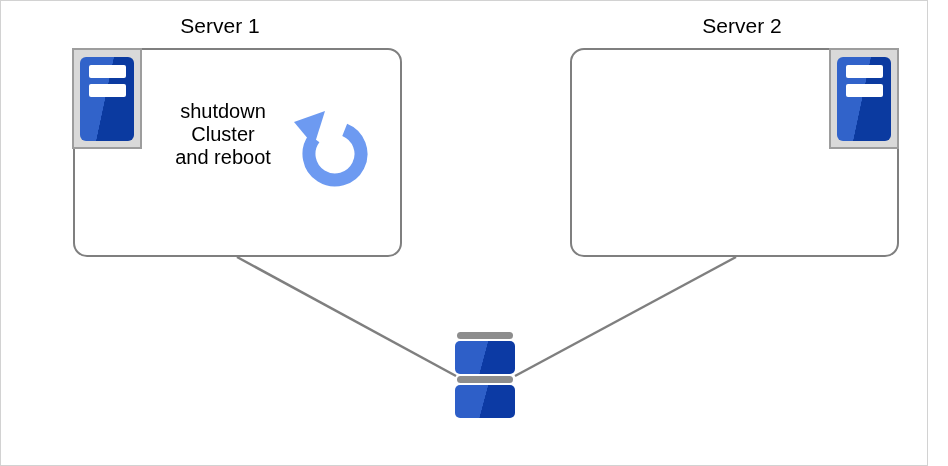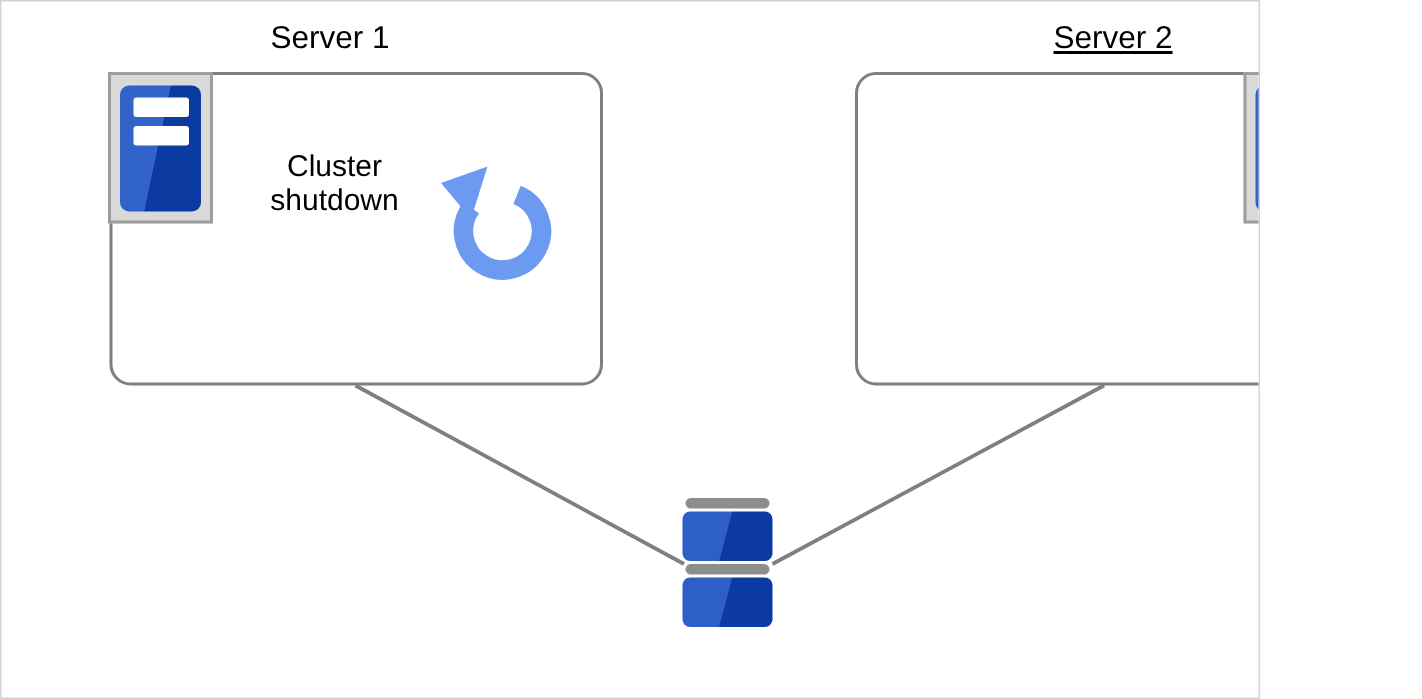--- a/index.html
+++ b/index.html
@@ -1,19 +1,19 @@
 <!DOCTYPE html>
 <html><head>
 <meta charset="utf-8">
 <style>
   html,body{margin:0;padding:0;background:#ffffff;}
   body{font-family:"Liberation Sans", sans-serif;}
   .canvas{
     position:relative;
-    width:840px;height:466px;
+    width:928px;height:466px;
     background:#ffffff;
     border:1px solid #d2d2d2;
     box-sizing:border-box;
     overflow:hidden;
   }
   .node-box{
     position:absolute;
     background:#ffffff;
     border:2.5px solid #7f7f7f;
     border-radius:14px;
@@ -96,21 +96,21 @@
   .disk-icon .platter2{top:53px;}
 </style>
 </head>
 <body>
 
 <div class="canvas">
 
   <div class="node-label" style="left:134px;top:13px;width:170px;">Server 1</div>
   <div class="node-box" style="left:72px;top:47px;width:329px;height:209px;"></div>
 
-  <div class="node-label" style="left:656px;top:13px;width:170px;text-decoration:underline;">Server 2</div>
+  <div class="node-label" style="left:656px;top:13px;width:170px;">Server 2</div>
   <div class="node-box" style="left:569px;top:47px;width:329px;height:209px;"></div>
 
   <svg class="connectors" width="948" height="466" viewBox="0 0 948 466">
     <line x1="236" y1="256" x2="455" y2="375" stroke="#7f7f7f" stroke-width="2.5"></line>
     <line x1="735" y1="256" x2="514" y2="375" stroke="#7f7f7f" stroke-width="2.5"></line>
   </svg>
 
   <div class="server-icon" style="left:71px;top:47px;">
     <div class="tower">
       <div class="bar bar1"></div>
@@ -119,22 +119,23 @@
   </div>
 
   <div class="server-icon" style="left:828px;top:47px;">
     <div class="tower">
       <div class="bar bar1"></div>
       <div class="bar bar2"></div>
     </div>
   </div>
 
   <div class="annotation">
+    <div>shutdown</div>
     <div>Cluster</div>
-    <div>shutdown</div>
+    <div>and reboot</div>
   </div>
 
   <svg class="reboot-icon" viewBox="0 0 80 80">
     <path d="M 51.7 20.9 A 26 26 0 1 1 21.2 29.4" fill="none" stroke="#6d9af1" stroke-width="13" stroke-linecap="butt"></path>
     <polygon points="1,13 32,2 21,37" fill="#6d9af1"></polygon>
   </svg>
 
   <div class="disk-icon">
     <div class="cap cap1"></div>
     <div class="platter platter1"></div>

